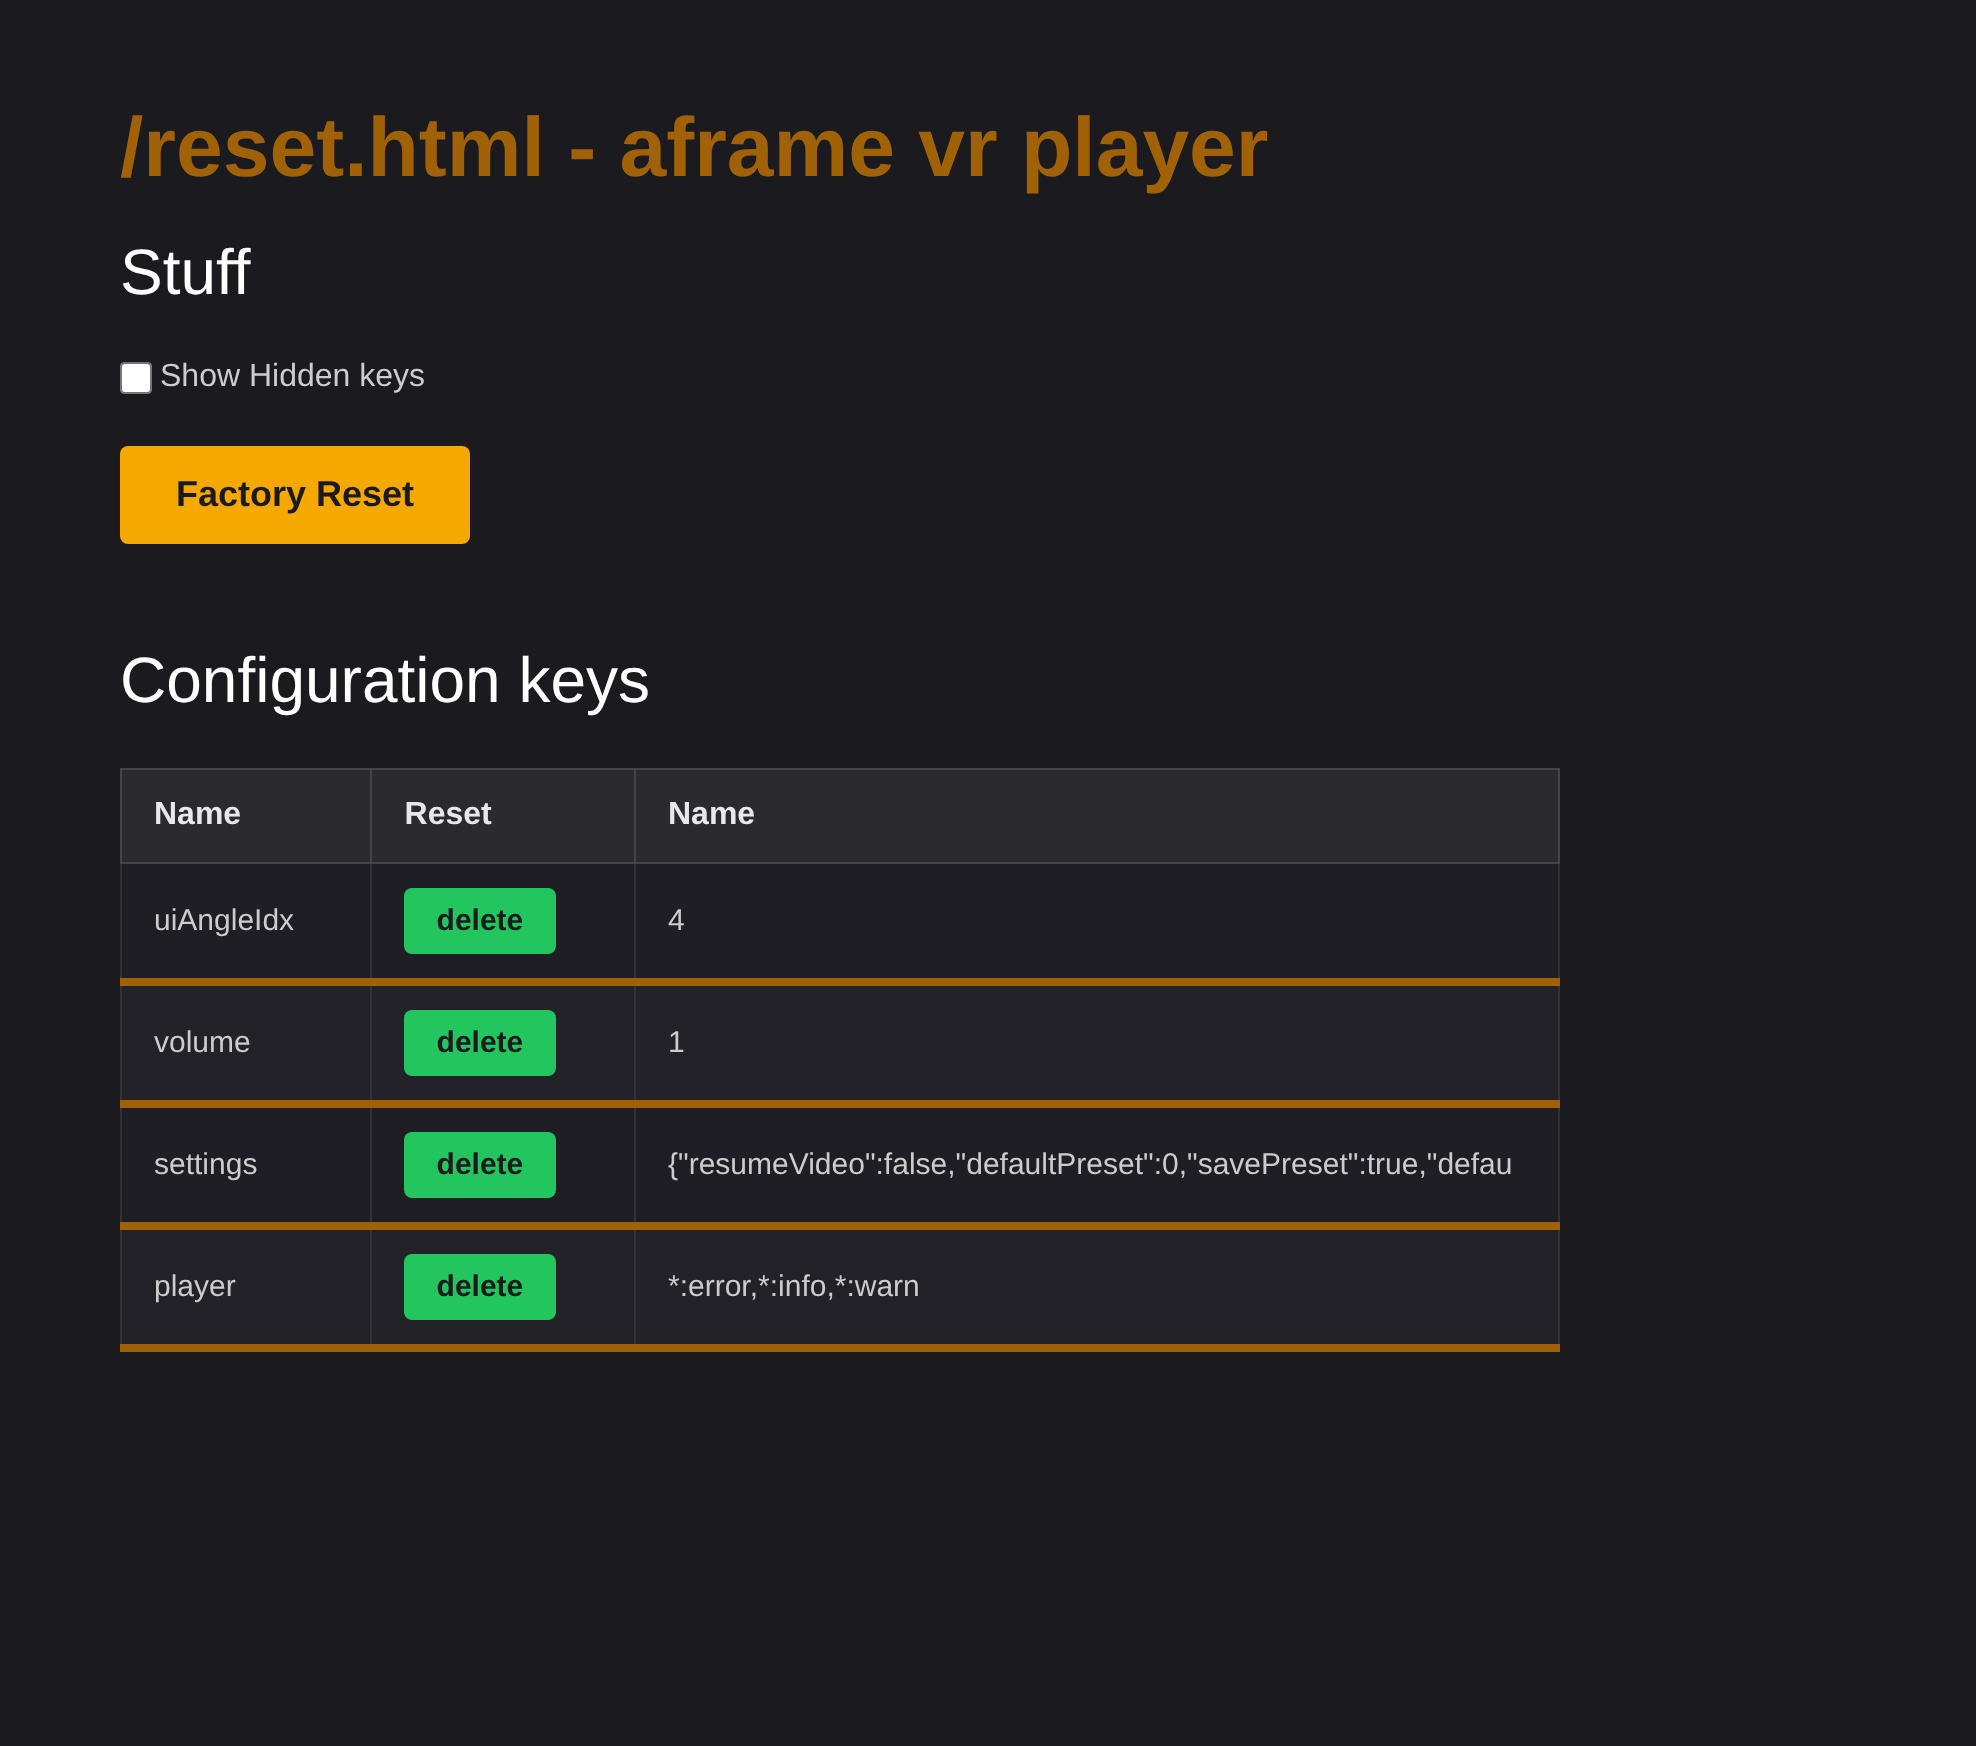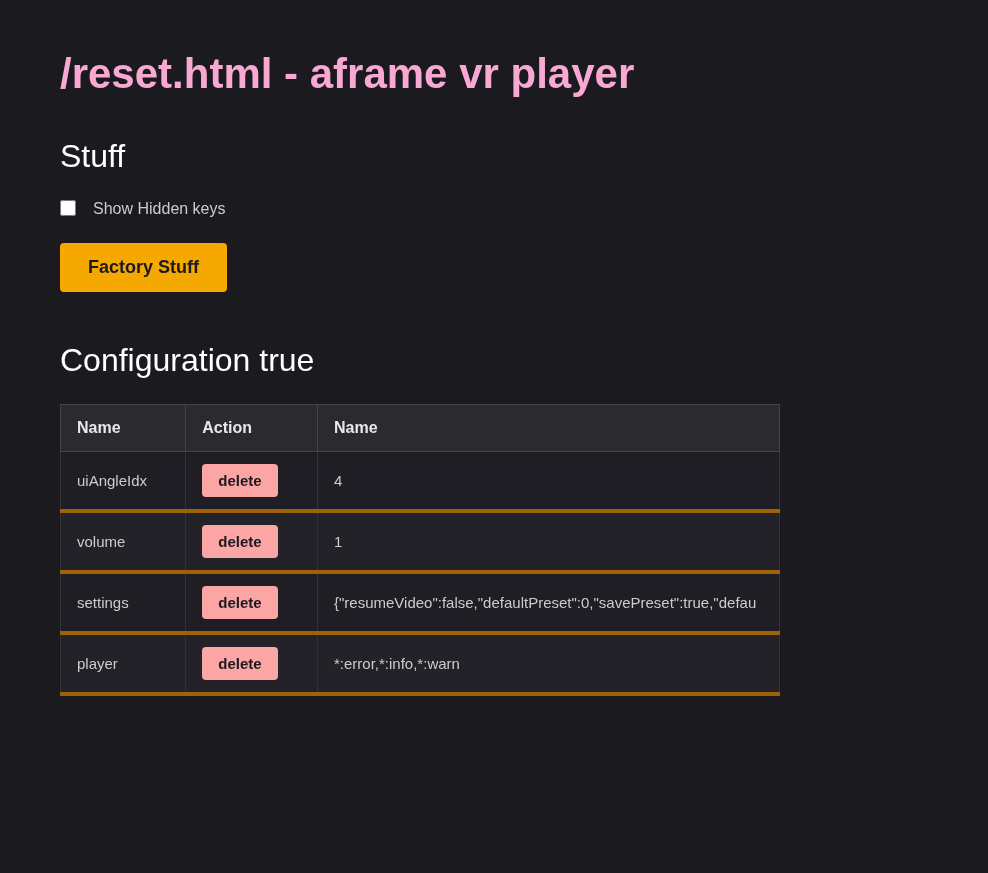--- a/index.html
+++ b/index.html
@@ -13,40 +13,40 @@
       color: #e8e8e8;
       font-family: Arial, sans-serif;
       padding: 30px 60px;
       min-height: 873px;
       width: 988px;
     }
 
     .page-title {
       font-size: 42px;
       font-weight: bold;
-      color: #f9a8d4;
-      margin-bottom: 40px;
+      color: #a16207;
+      margin-bottom: 20px;
       margin-top: 20px;
     }
 
     .section-title {
       font-size: 32px;
       font-weight: normal;
       color: #ffffff;
       margin-bottom: 25px;
     }
 
     .stuff-section {
       margin-bottom: 50px;
     }
 
     .checkbox-container {
       display: flex;
-      align-items: flex-start;
-      gap: 17px;
+      align-items: center;
+      gap: 4px;
       margin-bottom: 25px;
       cursor: pointer;
     }
 
     .checkbox-container input[type="checkbox"] {
       width: 16px;
       height: 16px;
       cursor: pointer;
       accent-color: #f5a800;
       background-color: #2a2a2f;
@@ -106,21 +106,21 @@
 
     .config-table tbody td {
       padding: 12px 16px;
       font-size: 15px;
       color: #cccccc;
       border: 1px solid #333;
       vertical-align: middle;
     }
 
     .delete-btn {
-      background-color: #fca5a5;
+      background-color: #22c55e;
       color: #1a1a1f;
       border: none;
       padding: 8px 16px;
       font-size: 15px;
       font-weight: bold;
       border-radius: 4px;
       cursor: pointer;
     }
 
     .value-cell {
@@ -138,31 +138,31 @@
 <h1 class="page-title">/reset.html - aframe vr player</h1>
 
 <section class="stuff-section">
   <h2 class="section-title">Stuff</h2>
 
   <label class="checkbox-container">
     <input type="checkbox" style="">
     <span class="checkbox-label">Show Hidden keys</span>
   </label>
 
-  <button class="factory-reset-btn">Factory Stuff</button>
+  <button class="factory-reset-btn">Factory Reset</button>
 </section>
 
 <section class="config-section">
-  <h2 class="section-title">Configuration true</h2>
+  <h2 class="section-title">Configuration keys</h2>
 
   <table class="config-table">
     <thead>
       <tr>
         <th>Name</th>
-        <th>Action</th>
+        <th>Reset</th>
         <th>Name</th>
       </tr>
     </thead>
     <tbody id="config-table-body">
     <tr>
           <td>uiAngleIdx</td>
           <td><button class="delete-btn">delete</button></td>
           <td class="value-cell">4</td>
         </tr>
         <tr>

